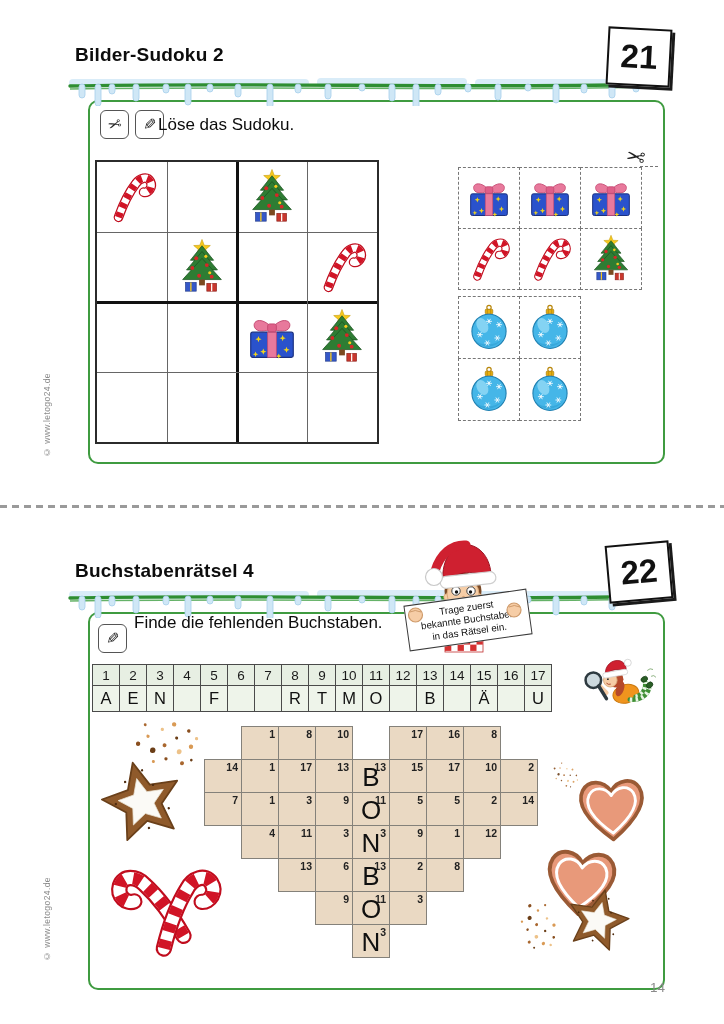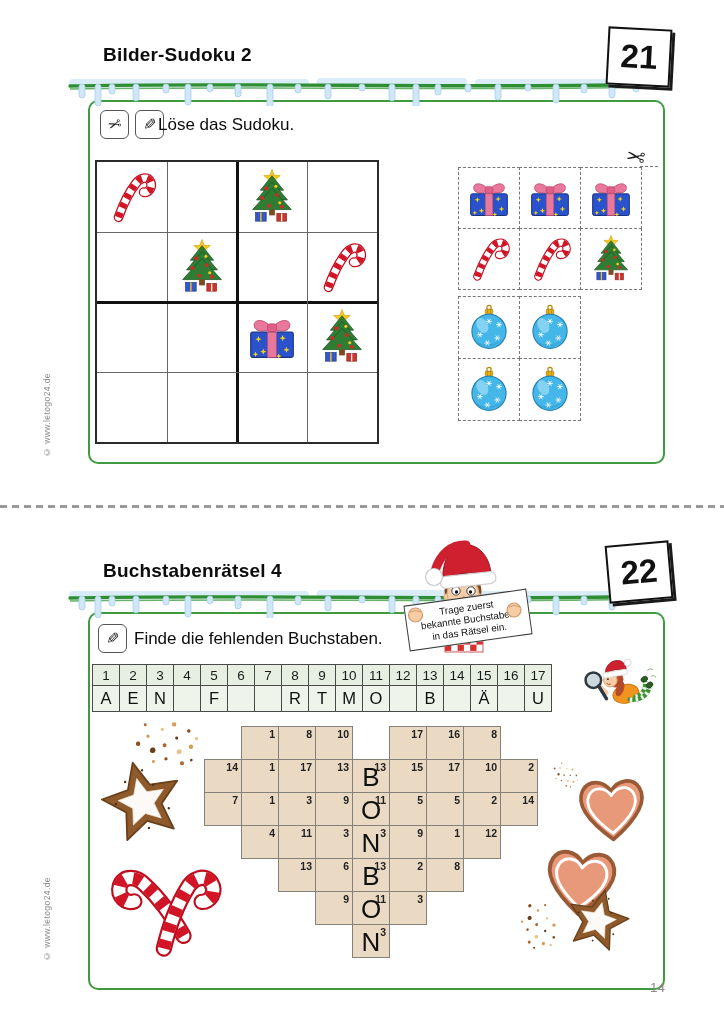--- a/index.html
+++ b/index.html
@@ -1,18 +1,18 @@
 <!DOCTYPE html>
 <html><head>
 <meta charset="utf-8">
 <style>
   html,body{margin:0;padding:0;background:#fff;}
   #page{position:relative;width:724px;height:1024px;background:#ffffff;overflow:hidden;
         font-family:"Liberation Sans",sans-serif;color:#111;}
-  .title{position:absolute;font-size:19px;font-weight:bold;color:#0c0c0c;letter-spacing:.2px;margin-left:28px;}
+  .title{position:absolute;font-size:19px;font-weight:bold;color:#0c0c0c;letter-spacing:.2px;}
   .badge{position:absolute;width:60px;height:54px;background:#fff;border:2.5px solid #111;
          box-shadow:3px 3px 0 #1a1a1a;display:flex;align-items:center;justify-content:center;
          font-size:33px;font-weight:bold;z-index:8;}
   .rule{position:absolute;width:594px;height:34px;z-index:1;}
   .panel{position:absolute;width:573px;border:2px solid #3f9b40;border-radius:10px;background:#fff;}
   .tools{position:absolute;display:flex;gap:6px;z-index:3;}
   .tool{width:27px;height:27px;border:1.5px solid #555;border-radius:6px;background:#fff;
         display:flex;align-items:center;justify-content:center;font-size:16px;color:#222;}
   .instr{position:absolute;font-size:17px;color:#0c0c0c;z-index:3;}
   
@@ -348,21 +348,21 @@
   <svg class="rule" style="left:66px;top:584px" viewBox="0 0 592 34">
       <use href="#sym-rule"></use>
     </svg>
 
   <div class="panel" style="left:88px;top:612px;height:374px"></div>
   <div class="tools" style="left:98px;top:624px">
       <div class="tool">
         <span style="display: inline-block; transform: scaleX(-1);">✎</span>
       </div>
     </div>
-  <div class="instr" style="left:134px;top:629px">Finde die fehlenden Buchstaben.</div>
+  <div class="instr" style="left:134px;top:613px">Finde die fehlenden Buchstaben.</div>
 
   <svg id="boy" viewBox="0 0 135 128">
     <path d="M46,78 C36,82 24,84 15,81" stroke="#f6cda6" stroke-width="8" fill="none" stroke-linecap="round"></path>
     <path d="M76,75 C90,75 102,74 113,74" stroke="#f6cda6" stroke-width="8" fill="none" stroke-linecap="round"></path>
     <circle cx="61" cy="57" r="18.5" fill="#7a4a28"></circle>
     <circle cx="45" cy="63" r="3.2" fill="#f6cda6" stroke="#d9a877" stroke-width="0.8"></circle>
     <circle cx="77" cy="63" r="3.2" fill="#f6cda6" stroke="#d9a877" stroke-width="0.8"></circle>
     <circle cx="61" cy="60" r="16" fill="#f6cda6" stroke="#d9a877" stroke-width="1"></circle>
     <path d="M48,48 L55,44 L52,53 Z" fill="#7a4a28"></path>
     <path d="M74,48 L67,44 L70,53 Z" fill="#7a4a28"></path>

